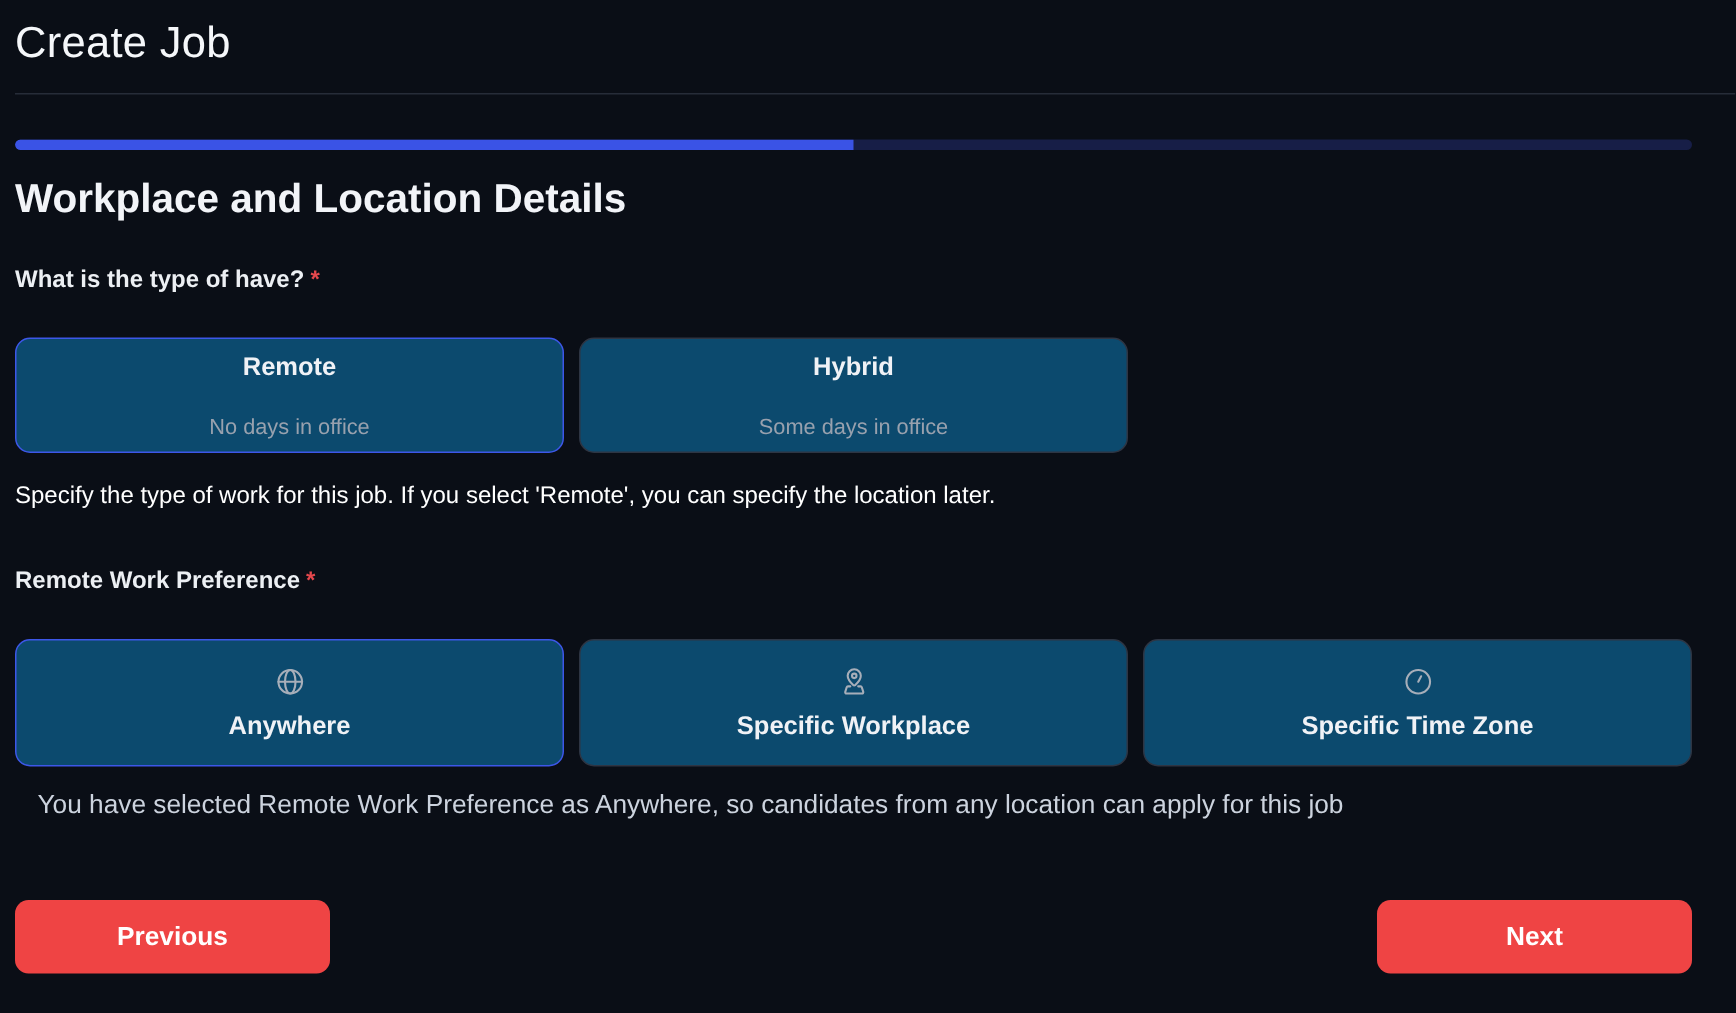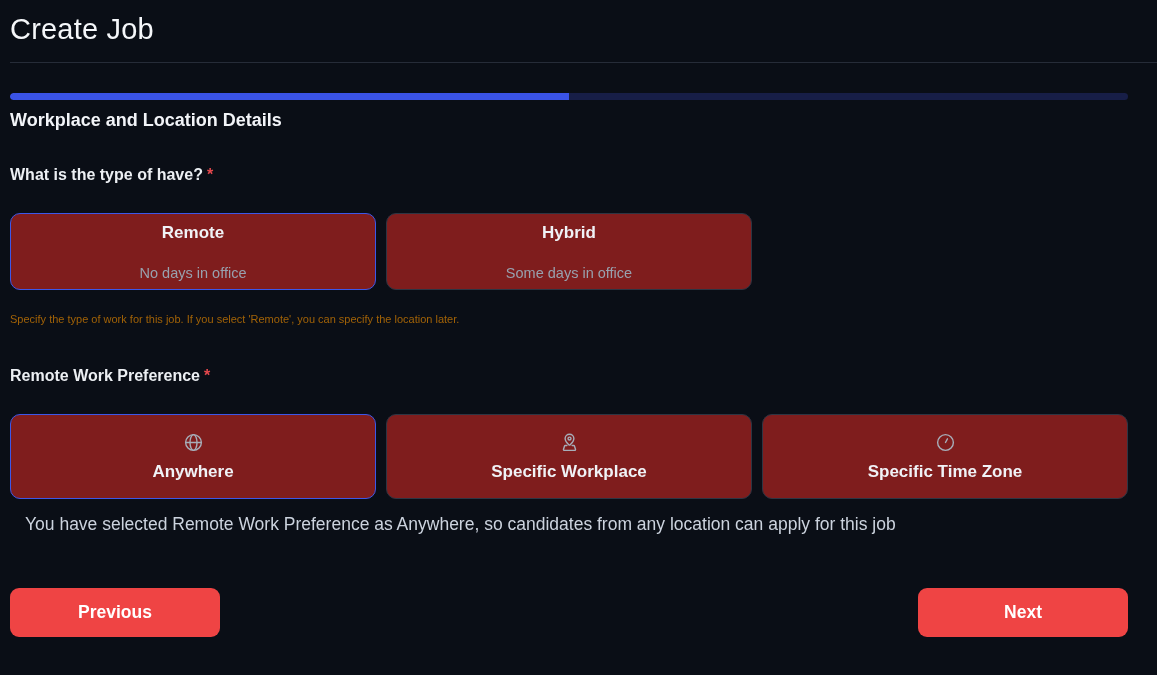--- a/index.html
+++ b/index.html
@@ -33,22 +33,22 @@
     position: relative;
   }
   .progress-fill {
     height: 100%;
     background: #3a53e6;
     border-radius: 4px 0 0 4px;
     width: 50%;
   }
 
   .section-heading {
-    margin-top: 8px;
-    font-size: 18px;
+    margin-top: 20px;
+    font-size: 27px;
     font-weight: 700;
     color: #f2f4f8;
     line-height: 24px;
   }
 
   .field-label {
     font-size: 16px;
     font-weight: 700;
     color: #eceff3;
     line-height: 19px;
@@ -57,21 +57,21 @@
   .field-label-2 { margin-top: 38px; }
   .required { color: #e5484d; margin-left: 4px; font-weight: 700; }
 
   .card-row {
     margin-top: 29px;
     display: grid;
     grid-template-columns: repeat(3, 1fr);
     gap: 10px;
   }
   .option-card {
-    background: #7f1d1d;
+    background: #0c4a6e;
     border: 1px solid #2e3543;
     border-radius: 10px;
     display: flex;
     flex-direction: column;
     align-items: center;
     justify-content: center;
     cursor: pointer;
   }
   .row-1 .option-card { height: 77px; }
   .row-2 .option-card { height: 85px; }
@@ -93,22 +93,22 @@
     height: 21px;
     margin-bottom: 8px;
     display: flex;
     align-items: center;
     justify-content: center;
   }
   .card-icon svg { stroke: #a7aeb9; }
 
   .helper-text {
     margin-top: 20px;
-    font-size: 11px;
-    color: #a16207;
+    font-size: 16px;
+    color: #ffffff;
     line-height: 18px;
   }
 
   .info-text {
     margin-top: 15px;
     margin-left: 15px;
     font-size: 17.5px;
     color: #ccd3de;
     line-height: 21px;
   }

